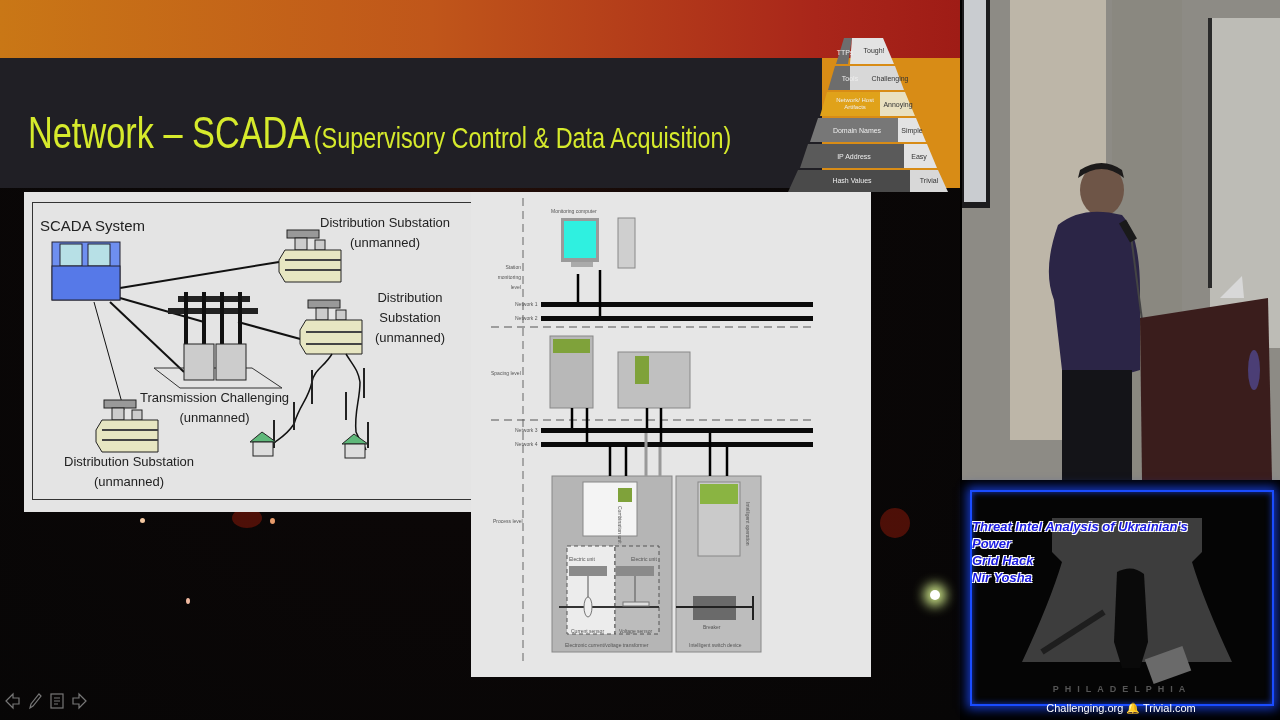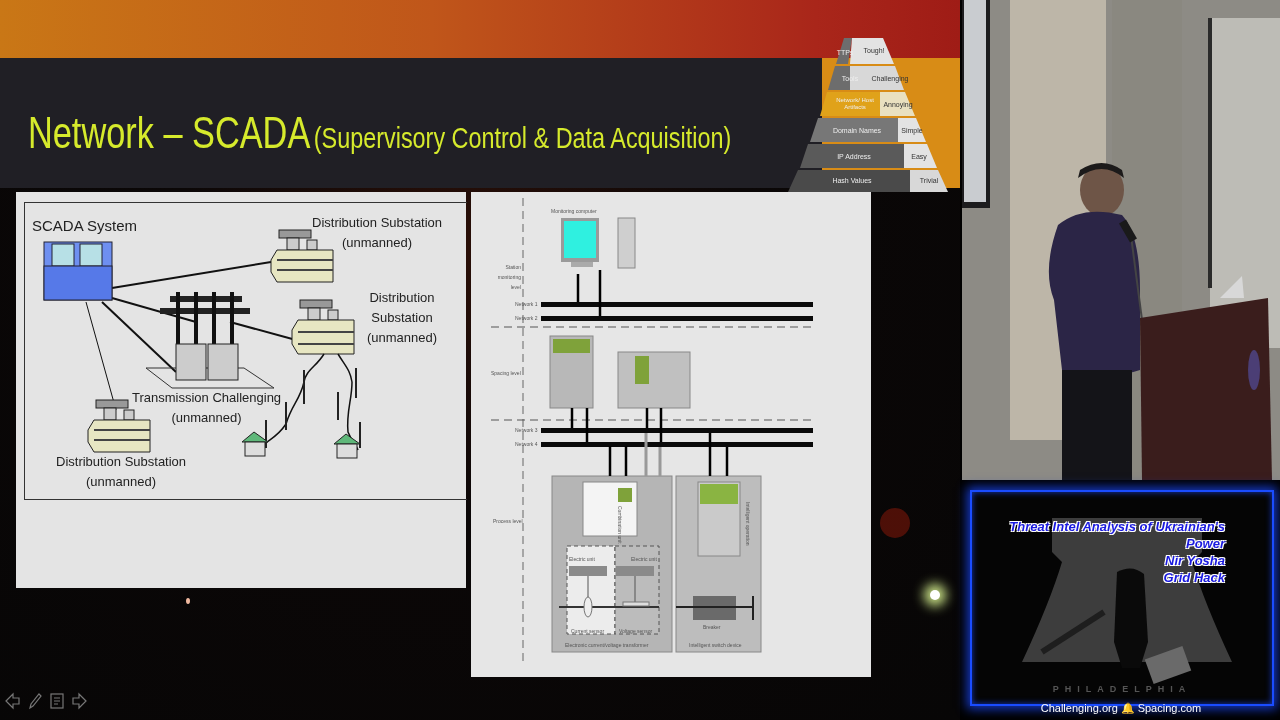--- a/index.html
+++ b/index.html
@@ -13,35 +13,35 @@
   #slide-title .big{font-size:44px;}
   #slide-title .small{font-size:30px;}
   #night{left:0;top:188px;width:960px;height:532px;background:radial-gradient(ellipse at 460px 60px,#2a0f08 0%,#0b0707 40%,#070606 100%);}
   .spark{position:absolute;border-radius:50%;}
   
   #pyr-bg{left:822px;top:58px;width:138px;height:130px;background:#d88c16;}
   #pyr-dark{left:780px;top:58px;width:50px;height:130px;background:#201f25;}
   .pl{position:absolute;height:24px;display:flex;align-items:center;justify-content:center;font-size:7px;color:#eee;font-family:"Liberation Sans",sans-serif;}
   .pr{position:absolute;height:24px;display:flex;align-items:center;justify-content:center;font-size:7px;color:#333;font-family:"Liberation Sans",sans-serif;}
   
-  #diag1{left:16px;top:192px;width:450px;height:396px;background:#e4e4e4;}
+  #diag1{left:24px;top:192px;width:450px;height:320px;background:#e4e4e4;}
   #diag1-frame{left:8px;top:10px;width:442px;height:296px;border:1px solid #333;border-right:none;}
   .lbl{position:absolute;font-family:"Liberation Sans",sans-serif;color:#222;font-size:13px;text-align:center;line-height:20px;}
   
   #diag2{left:471px;top:192px;width:400px;height:485px;background:#e6e6e6;}
   .t7{position:absolute;font-size:5px;color:#555;font-family:"Liberation Sans",sans-serif;}
   
   #nav{left:4px;top:690px;height:22px;display:flex;gap:4px;align-items:center;}
   .nav-ic{width:18px;height:20px;display:flex;align-items:center;justify-content:center;cursor:pointer;}
   
   #cam{left:962px;top:0;width:318px;height:480px;background:#8c8a84;overflow:hidden;}
   
   #overlay{left:962px;top:484px;width:318px;height:236px;background:#000;}
   #overlay-box{left:8px;top:6px;width:300px;height:212px;border:2px solid #1a4cff;box-shadow:0 0 10px 3px #1538c4,inset 0 0 6px #1538c4;background:#050505;overflow:hidden;}
-  #ov-title{left:0;top:26px;width:244px;text-align:right;color:#1a1adf;font-family:"Liberation Sans",sans-serif;font-style:italic;font-weight:bold;font-size:13px;line-height:17px;text-shadow:-1px -1px 0 #fff,1px -1px 0 #fff,-1px 1px 0 #fff,1px 1px 0 #fff;margin-left:9px;}
+  #ov-title{left:0;top:26px;width:244px;text-align:left;color:#1a1adf;font-family:"Liberation Sans",sans-serif;font-style:italic;font-weight:bold;font-size:13px;line-height:17px;text-shadow:-1px -1px 0 #fff,1px -1px 0 #fff,-1px 1px 0 #fff,1px 1px 0 #fff;}
   #ov-footer{left:0;top:218px;width:318px;text-align:center;color:#fff;font-family:"Liberation Sans",sans-serif;font-size:11px;}
 </style>
 </head>
 <body>
 
 <div id="slide" class="abs">
   <div id="slide-topbar" class="abs"></div>
   <div id="slide-titlebar" class="abs"></div>
   <div id="slide-title" class="abs">
     <span class="big">Network – SCADA</span>
@@ -308,22 +308,22 @@
   <div id="overlay-box" class="abs">
     <svg width="300" height="212" class="abs" style="left:0;top:0">
       <path d="M80 26 H230 V60 L220 70 Q232 110 260 170 H50 Q78 110 90 70 L80 60 Z" fill="#3d3d3d"></path>
       <path d="M145 80 Q160 72 172 82 L176 150 L168 176 L150 176 L142 150 Z" fill="#0a0a0a"></path>
       <line x1="70" y1="160" x2="132" y2="120" stroke="#1e1e1e" stroke-width="6"></line>
       <rect x="176" y="160" width="40" height="26" fill="#6a6a6a" transform="rotate(-20 196 173)"></rect>
       <text x="150" y="200" text-anchor="middle" font-size="9" font-weight="bold" fill="#555" letter-spacing="6" font-family="Liberation Sans, sans-serif">PHILADELPHIA</text>
     </svg>
     <div id="ov-title" class="abs">
       <div>Threat Intel Analysis of Ukrainian's Power</div>
+      <div>Grid Hack</div>
       <div>Nir Yosha</div>
-      <div>Grid Hack</div>
     </div>
   </div>
   <div id="ov-footer" class="abs">
     <span>Challenging.org</span>
     <span>🔔</span>
-    <span>Spacing.com</span>
+    <span>Trivial.com</span>
   </div>
 </div>
 
 </body></html>

